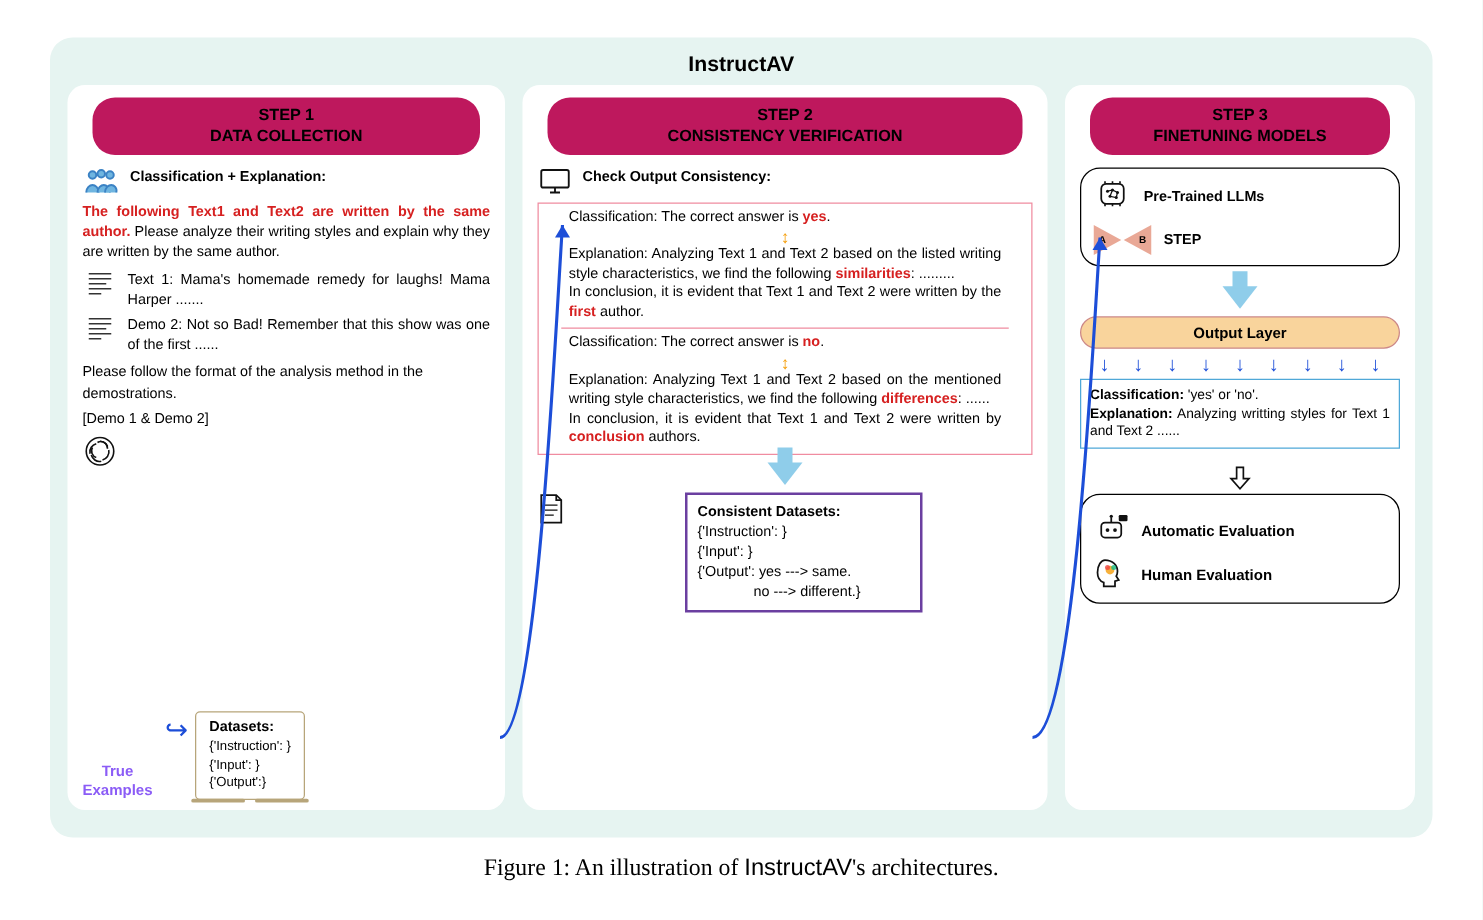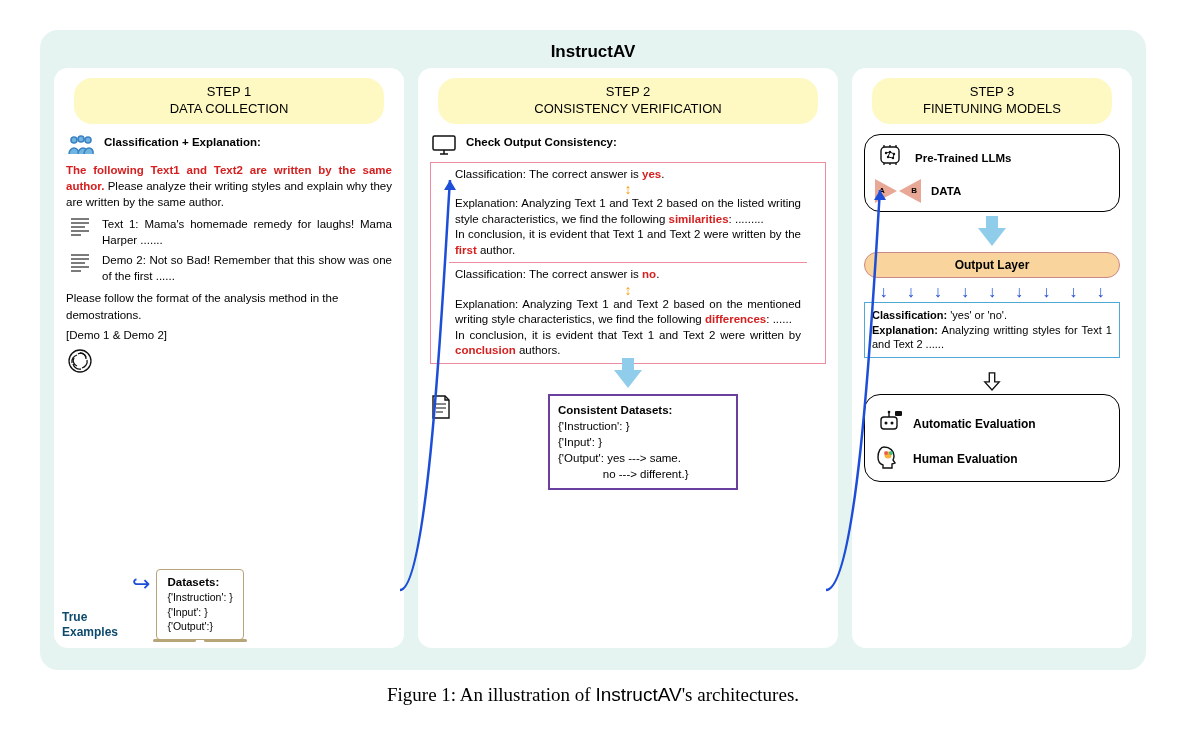--- a/index.html
+++ b/index.html
@@ -35,24 +35,24 @@
     border-radius: 14px;
     padding: 0 12px 12px 12px;
     display: flex;
     flex-direction: column;
     position: relative;
   }
   .col1 { flex: 0 0 350px; }
   .col2 { flex: 0 0 420px; }
   .col3 { flex: 1; }
   .step-header {
-    background: #fef9c3;
+    background: #be185d;
     border-radius: 18px;
     text-align: center;
-    font-weight: normal;
+    font-weight: bold;
     font-size: 13px;
     padding: 6px 8px;
     margin: 10px 8px 10px 8px;
     line-height: 1.3;
   }
   .row { display: flex; align-items: flex-start; gap: 8px; }
   .icon-box { flex: 0 0 28px; display:flex; justify-content:center; }
   .bold { font-weight: bold; }
   .red { color: #d62020; }
   .small { font-size: 11.5px; line-height: 1.4; }
@@ -130,21 +130,21 @@
     width:18px; height:18px; margin:6px auto;
     display:flex; justify-content:center;
   }
   .eval-row { display:flex; align-items:center; gap:10px; font-size:12px; font-weight:bold; margin-top:6px;}
 
   
   .datasets-wrap {
     position: absolute; bottom: 8px; left: 8px; right: 8px;
     display:flex; align-items:flex-end; gap:6px;
   }
-  .true-ex { color:#0c4a6e; font-weight:bold; font-size:12px; line-height:1.25; width:64px; text-align:left;}
+  .true-ex { color:#8b5cf6; font-weight:bold; font-size:12px; line-height:1.25; width:64px; text-align:center;}
   .loop-arrow { color:#1d4ed8; font-size:22px; line-height:1; align-self:flex-start; margin-top:4px;}
   .book {
     border:1.5px solid #b7a57a; border-radius:4px;
     padding:4px 10px 6px 10px; background:#fff;
     position:relative;
   }
   .book::before, .book::after {
     content:""; position:absolute; bottom:-3px; height:3px; background:#b7a57a; border-radius:2px;
   }
   .book::before { left:-4px; width:50%; }
@@ -334,21 +334,21 @@
           </span>
           <span class="bold small">Pre-Trained LLMs</span>
         </div>
         <div class="lora-row">
           <span class="lora-shape">
             <span class="tri-l"></span>
               <span class="tri-r"></span>
             <span class="lab labA">A</span>
               <span class="lab labB">B</span>
           </span>
-          <span class="bold small">DATA</span>
+          <span class="bold small">STEP</span>
         </div>
       </div>
 
       <div class="down-arrow-blue" style="margin-top:10px;"></div>
 
       <div class="output-layer mb4">Output Layer</div>
       <div class="arrows-down">
         <span>↓</span>
           <span>↓</span>
           <span>↓</span>

